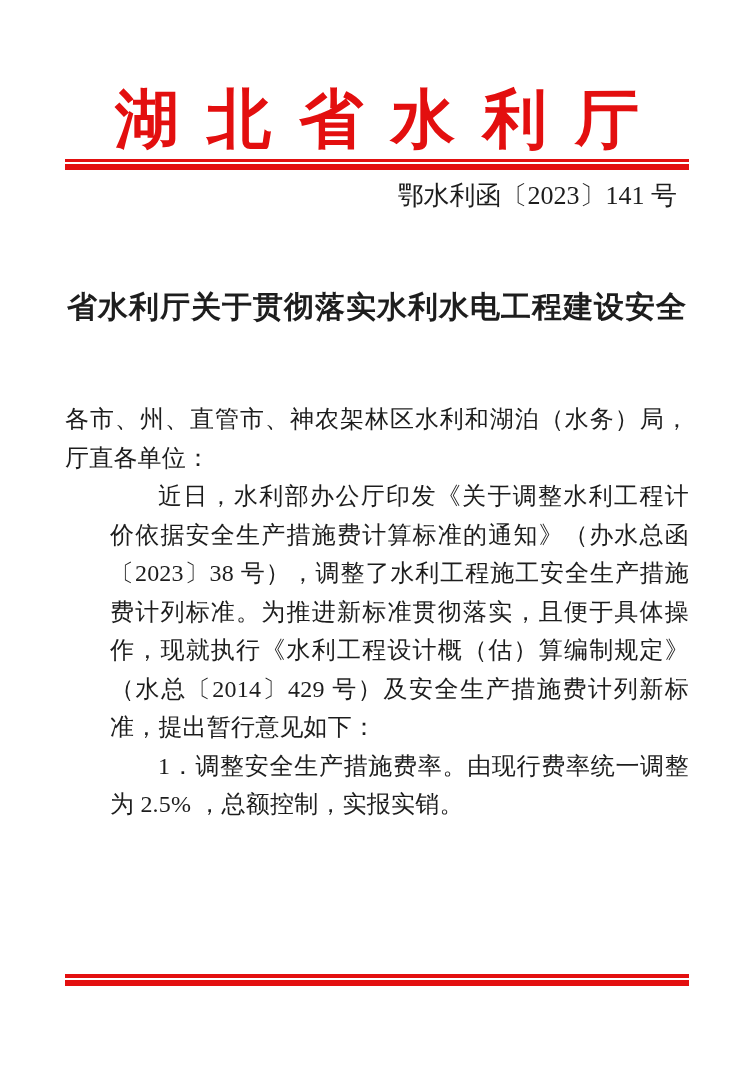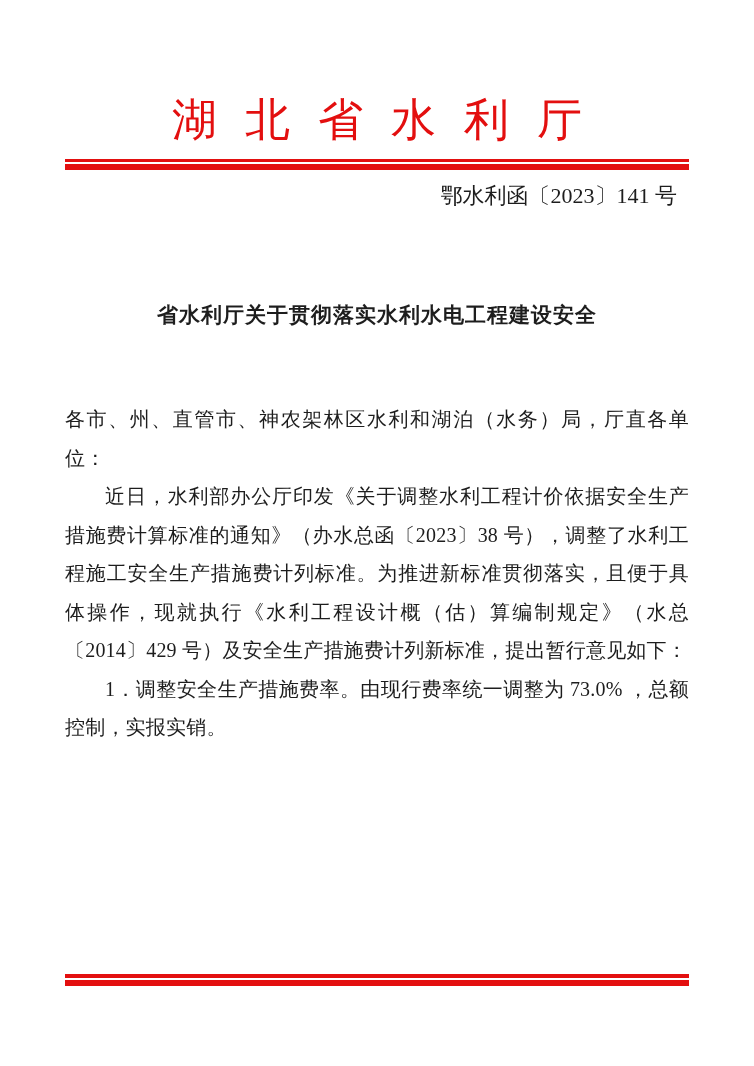--- a/index.html
+++ b/index.html
@@ -15,58 +15,58 @@
     margin:0 auto;
     background:var(--paper);
     overflow:hidden;
     font-family:"Liberation Serif","DejaVu Serif",serif;
     color:var(--ink);
   }
   
   .agency-name{
     position:absolute;top:86px;left:0;right:0;
     text-align:center;
-    font-size:45px;line-height:68px;
-    font-weight:400;
+    font-size:64px;line-height:68px;
+    font-weight:700;
     color:var(--accent);
     letter-spacing:28px;
     text-indent:28px;
     white-space:nowrap;
   }
   .rule{position:absolute;left:65px;width:624px;font-size:0;line-height:0;}
   .rule-top{top:159px;}
   .rule-bottom{top:974px;}
   .rule .bar-thin{height:3px;background:var(--accent);}
   .rule-bottom .bar-thin{height:4px;}
   .rule .bar-gap{height:2px;background:var(--paper);}
   .rule .bar-thick{height:6px;background:var(--accent);}
   .doc-number{
     position:absolute;top:182px;right:77px;
-    font-size:22px;line-height:28px;
+    font-size:26px;line-height:28px;
     text-align:right;
   }
   
   .doc-title{
     position:absolute;top:286px;left:40px;right:40px;
-    margin:9px;
+    margin:0;
     text-align:center;
-    font-size:21px;line-height:41px;
+    font-size:30px;line-height:41px;
     font-weight:700;
     letter-spacing:1px;
   }
   .doc-title .title-line{display:block;}
   
   .body-text{
     position:absolute;top:400px;left:65px;width:624px;
-    font-size:20px;line-height:38.5px;
+    font-size:24px;line-height:38.5px;
     text-align:justify;
     letter-spacing:0.2px;
   }
   .body-text p{margin:0;padding:0;}
-  .body-text p.indent{text-indent:2em;}
+  .body-text p.indent{text-indent:2em;margin-left:45px;}
 </style>
 </head>
 <body>
 
 <div class="page">
 
   <div class="agency-name">湖北省水利厅</div>
 
   <div class="rule rule-top">
     <div class="bar-thin"></div>
@@ -76,21 +76,21 @@
 
   <div class="doc-number">鄂水利函〔2023〕141 号</div>
 
   <h1 class="doc-title">
     <span class="title-line">省水利厅关于贯彻落实水利水电工程建设安全</span>
   </h1>
 
   <div class="body-text">
     <p class="salutation">各市、州、直管市、神农架林区水利和湖泊（水务）局，厅直各单位：</p>
     <p class="indent">近日，水利部办公厅印发《关于调整水利工程计价依据安全生产措施费计算标准的通知》（办水总函〔2023〕38 号），调整了水利工程施工安全生产措施费计列标准。为推进新标准贯彻落实，且便于具体操作，现就执行《水利工程设计概（估）算编制规定》（水总〔2014〕429 号）及安全生产措施费计列新标准，提出暂行意见如下：</p>
-    <p class="indent">1．调整安全生产措施费率。由现行费率统一调整为 73.0% ，总额控制，实报实销。</p>
+    <p class="indent">1．调整安全生产措施费率。由现行费率统一调整为 2.5% ，总额控制，实报实销。</p>
   </div>
 
   <div class="rule rule-bottom">
     <div class="bar-thin"></div>
     <div class="bar-gap"></div>
     <div class="bar-thick"></div>
   </div>
 
 </div>
 

